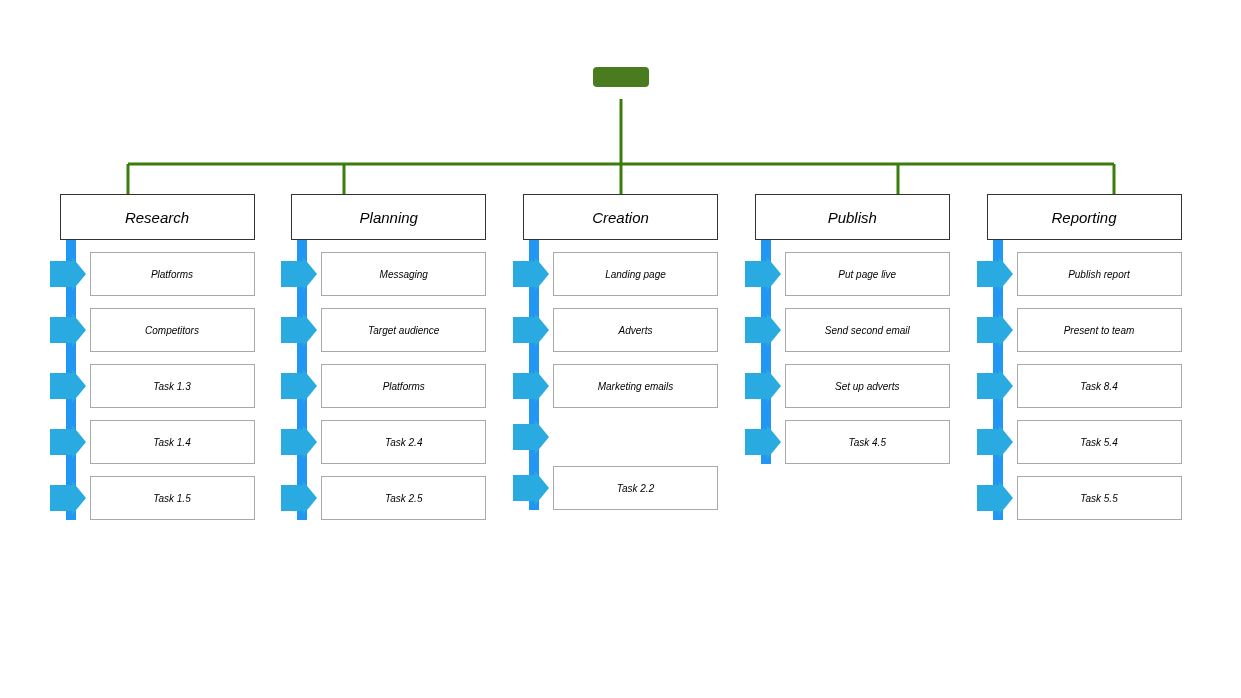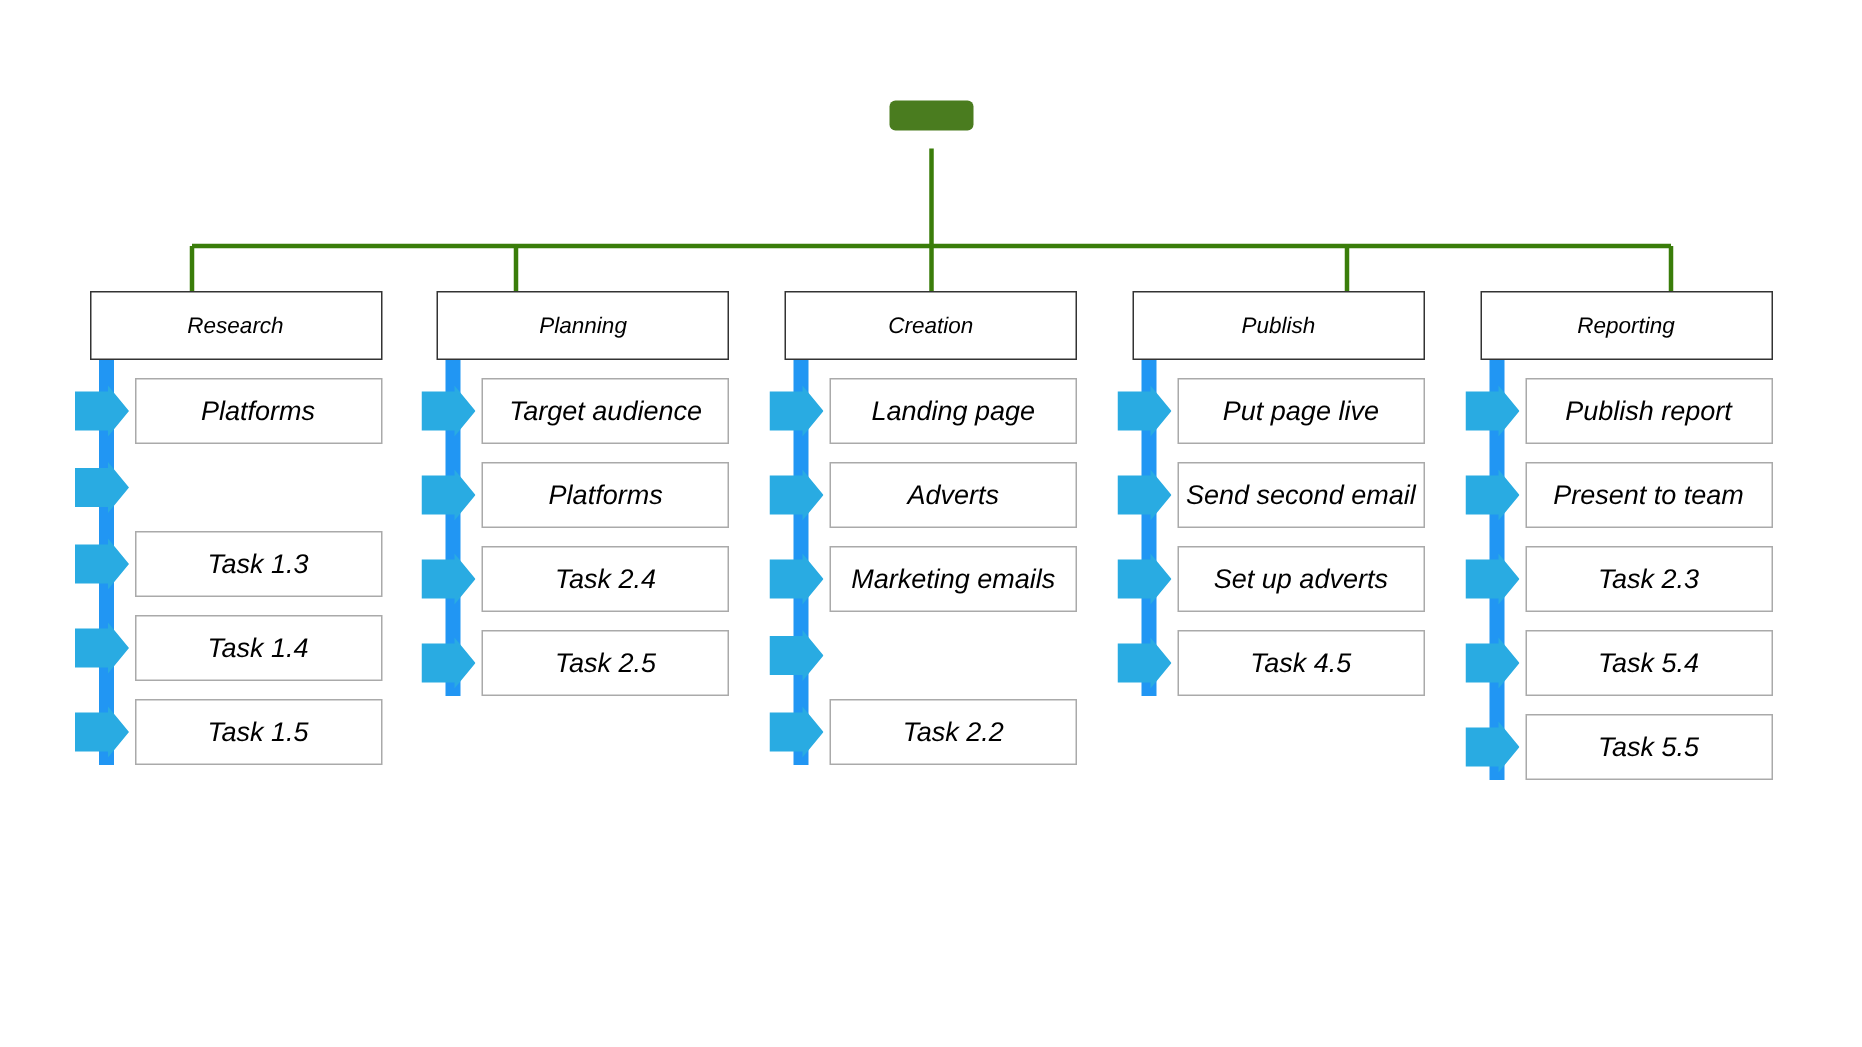--- a/index.html
+++ b/index.html
@@ -134,21 +134,21 @@
 
     
     .task-box {
       border: 1.5px solid #aaa;
       background: #fff;
       width: 165px;
       height: 44px;
       display: flex;
       align-items: center;
       justify-content: center;
-      font-size: 18px;
+      font-size: 10px;
       margin-left: 4px;
     }
   </style>
 </head>
 <body>
 
 <div class="diagram">
 
   <div class="root-node"></div>
 
@@ -182,20 +182,21 @@
           <div class="task-row">
             <div class="arrow"><svg viewBox="0 0 36 34" xmlns="http://www.w3.org/2000/svg">
       <polygon points="0,4 22,4 22,0 36,17 22,34 22,30 0,30" fill="#29abe2"></polygon>
     </svg></div>
             <div class="task-box">Platforms</div>
           </div>
           <div class="task-row">
             <div class="arrow"><svg viewBox="0 0 36 34" xmlns="http://www.w3.org/2000/svg">
       <polygon points="0,4 22,4 22,0 36,17 22,34 22,30 0,30" fill="#29abe2"></polygon>
     </svg></div>
+            <div class="task-box">Competitors</div>
           </div>
           <div class="task-row">
             <div class="arrow"><svg viewBox="0 0 36 34" xmlns="http://www.w3.org/2000/svg">
       <polygon points="0,4 22,4 22,0 36,17 22,34 22,30 0,30" fill="#29abe2"></polygon>
     </svg></div>
             <div class="task-box">Task 1.3</div>
           </div>
           <div class="task-row">
             <div class="arrow"><svg viewBox="0 0 36 34" xmlns="http://www.w3.org/2000/svg">
       <polygon points="0,4 22,4 22,0 36,17 22,34 22,30 0,30" fill="#29abe2"></polygon>
@@ -211,20 +212,26 @@
         </div>
       </div>
       <div class="column">
         <div class="col-header">Planning</div>
         <div class="tasks-container">
           <div class="blue-bar"></div>
           <div class="task-row">
             <div class="arrow"><svg viewBox="0 0 36 34" xmlns="http://www.w3.org/2000/svg">
       <polygon points="0,4 22,4 22,0 36,17 22,34 22,30 0,30" fill="#29abe2"></polygon>
     </svg></div>
+            <div class="task-box">Messaging</div>
+          </div>
+          <div class="task-row">
+            <div class="arrow"><svg viewBox="0 0 36 34" xmlns="http://www.w3.org/2000/svg">
+      <polygon points="0,4 22,4 22,0 36,17 22,34 22,30 0,30" fill="#29abe2"></polygon>
+    </svg></div>
             <div class="task-box">Target audience</div>
           </div>
           <div class="task-row">
             <div class="arrow"><svg viewBox="0 0 36 34" xmlns="http://www.w3.org/2000/svg">
       <polygon points="0,4 22,4 22,0 36,17 22,34 22,30 0,30" fill="#29abe2"></polygon>
     </svg></div>
             <div class="task-box">Platforms</div>
           </div>
           <div class="task-row">
             <div class="arrow"><svg viewBox="0 0 36 34" xmlns="http://www.w3.org/2000/svg">
@@ -318,21 +325,21 @@
           <div class="task-row">
             <div class="arrow"><svg viewBox="0 0 36 34" xmlns="http://www.w3.org/2000/svg">
       <polygon points="0,4 22,4 22,0 36,17 22,34 22,30 0,30" fill="#29abe2"></polygon>
     </svg></div>
             <div class="task-box">Present to team</div>
           </div>
           <div class="task-row">
             <div class="arrow"><svg viewBox="0 0 36 34" xmlns="http://www.w3.org/2000/svg">
       <polygon points="0,4 22,4 22,0 36,17 22,34 22,30 0,30" fill="#29abe2"></polygon>
     </svg></div>
-            <div class="task-box">Task 2.3</div>
+            <div class="task-box">Task 8.4</div>
           </div>
           <div class="task-row">
             <div class="arrow"><svg viewBox="0 0 36 34" xmlns="http://www.w3.org/2000/svg">
       <polygon points="0,4 22,4 22,0 36,17 22,34 22,30 0,30" fill="#29abe2"></polygon>
     </svg></div>
             <div class="task-box">Task 5.4</div>
           </div>
           <div class="task-row">
             <div class="arrow"><svg viewBox="0 0 36 34" xmlns="http://www.w3.org/2000/svg">
       <polygon points="0,4 22,4 22,0 36,17 22,34 22,30 0,30" fill="#29abe2"></polygon>

